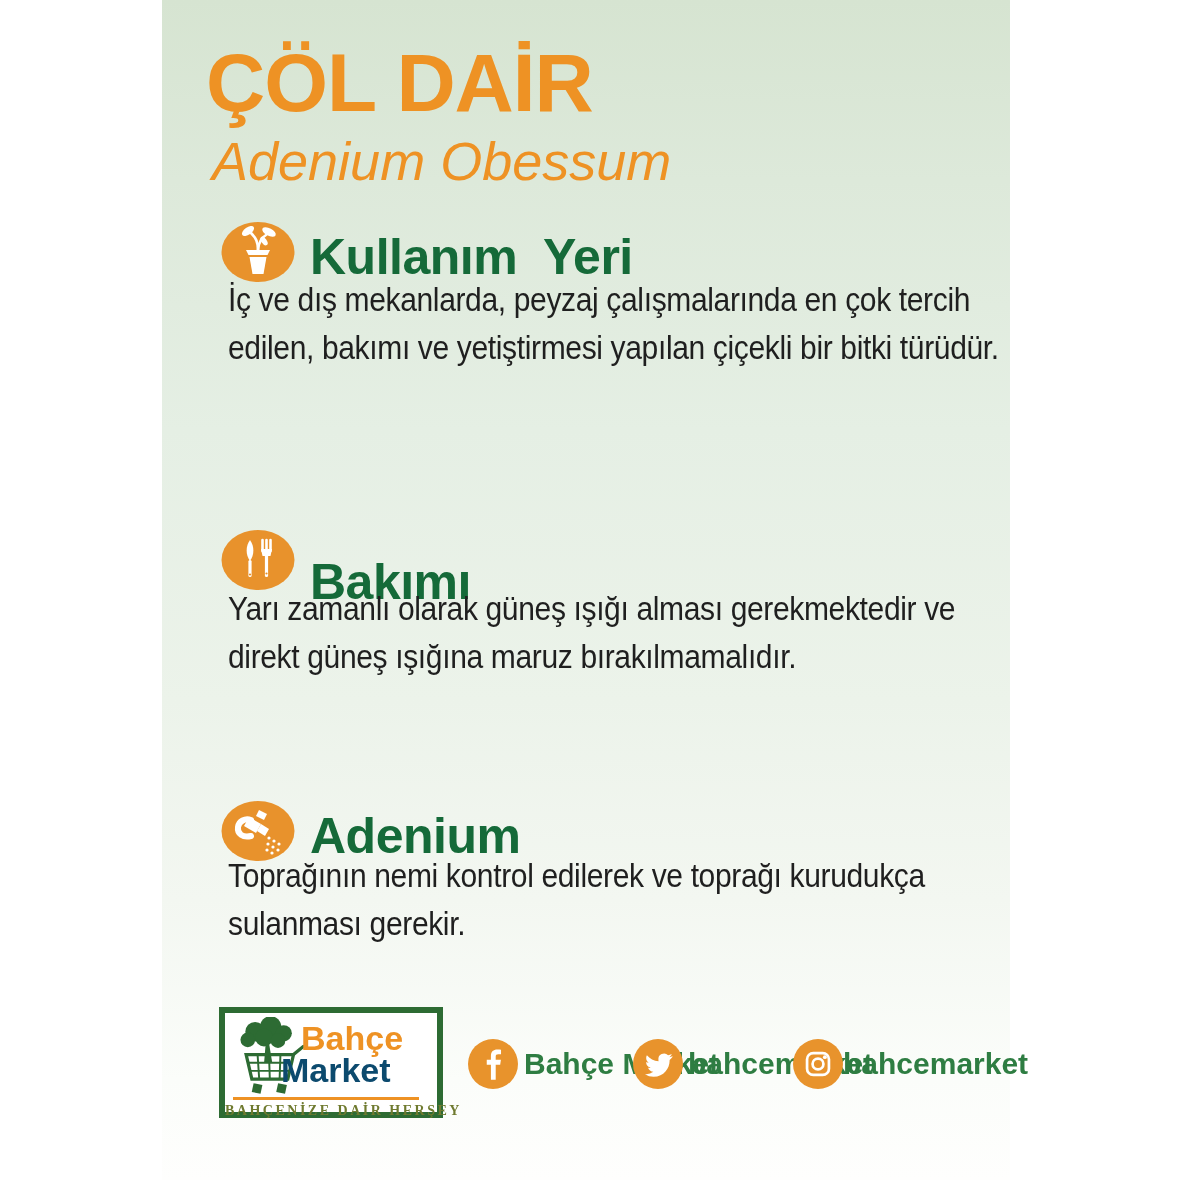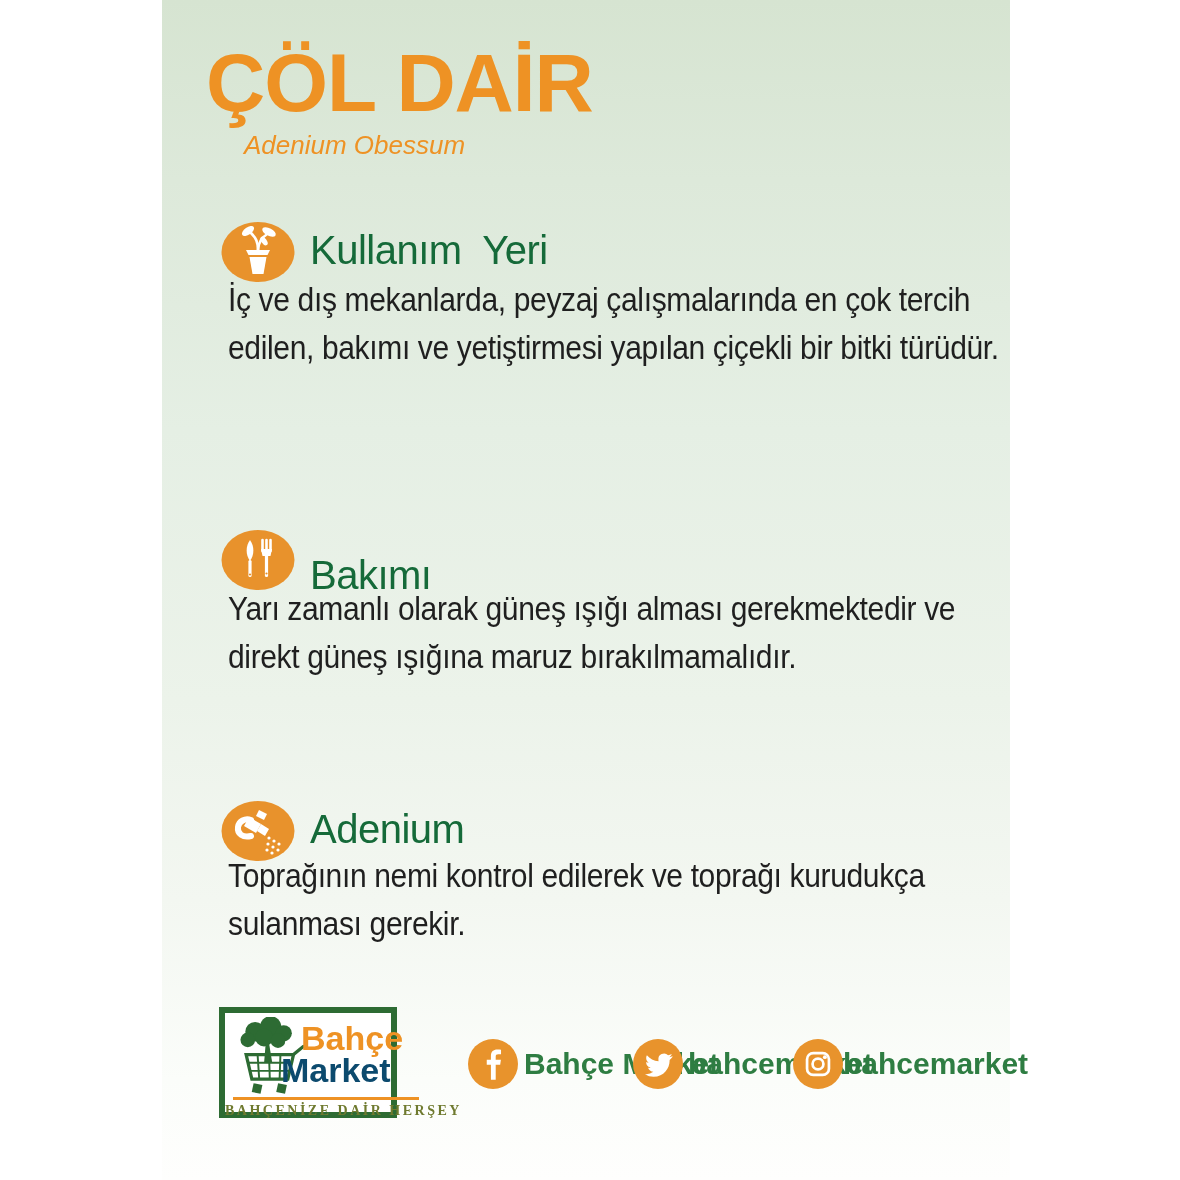--- a/index.html
+++ b/index.html
@@ -10,35 +10,35 @@
   .panel{
     position:absolute;left:162px;top:0;width:848px;height:1180px;
     background:linear-gradient(180deg,#d6e4d1 0px,#dde9da 180px,#e5efe4 430px,
       #ecf3ea 700px,#f3f7f1 900px,#fbfdfa 1080px,#fefefd 1180px);
   }
   .title{
     position:absolute;left:206px;top:36px;font-size:82px;font-weight:800;
     color:#ee9224;letter-spacing:-1px;white-space:pre;
   }
   .subtitle{
-    position:absolute;left:212px;top:130px;font-size:26px;font-style:italic;
-    font-weight:500;color:#ee9224;white-space:pre;margin-left:32px;
+    position:absolute;left:212px;top:130px;font-size:54px;font-style:italic;
+    font-weight:500;color:#ee9224;white-space:pre;
   }
   .sec-icon{position:absolute;left:221px;width:74px;height:62px;}
   .sec-head{
-    position:absolute;left:310px;font-size:40px;font-weight:400;color:#156a39;
+    position:absolute;left:310px;font-size:50px;font-weight:700;color:#156a39;
     white-space:pre;letter-spacing:-0.5px;
   }
   .sec-body{
     position:absolute;left:228px;width:854px;transform:scaleX(0.91);
     transform-origin:0 0;font-size:33px;line-height:1.45;color:#1f1f1f;
     letter-spacing:-0.4px;
   }
   .logo-box{
-    position:absolute;left:219px;top:1007px;width:178px;height:111px;
+    position:absolute;left:219px;top:1007px;width:224px;height:111px;
     background:#ffffff;border:6px solid #2d6b33;box-sizing:border-box;
   }
   .logo-tree{position:absolute;left:3px;top:4px;width:82px;height:80px;}
   .logo-line1{position:absolute;left:76px;top:6px;font-size:34px;font-weight:800;color:#ee9224;white-space:pre;}
   .logo-line2{position:absolute;left:56px;top:38px;font-size:34px;font-weight:800;color:#0c4a6e;white-space:pre;}
   .logo-rule{position:absolute;left:8px;top:84px;width:186px;height:3px;background:#ee9224;}
   .logo-tagline{
     position:absolute;left:0px;top:90px;width:202px;text-align:center;
     font-family:"Liberation Serif", serif;font-weight:700;font-size:14px;
     letter-spacing:2.5px;color:#6f7a2f;white-space:pre;

